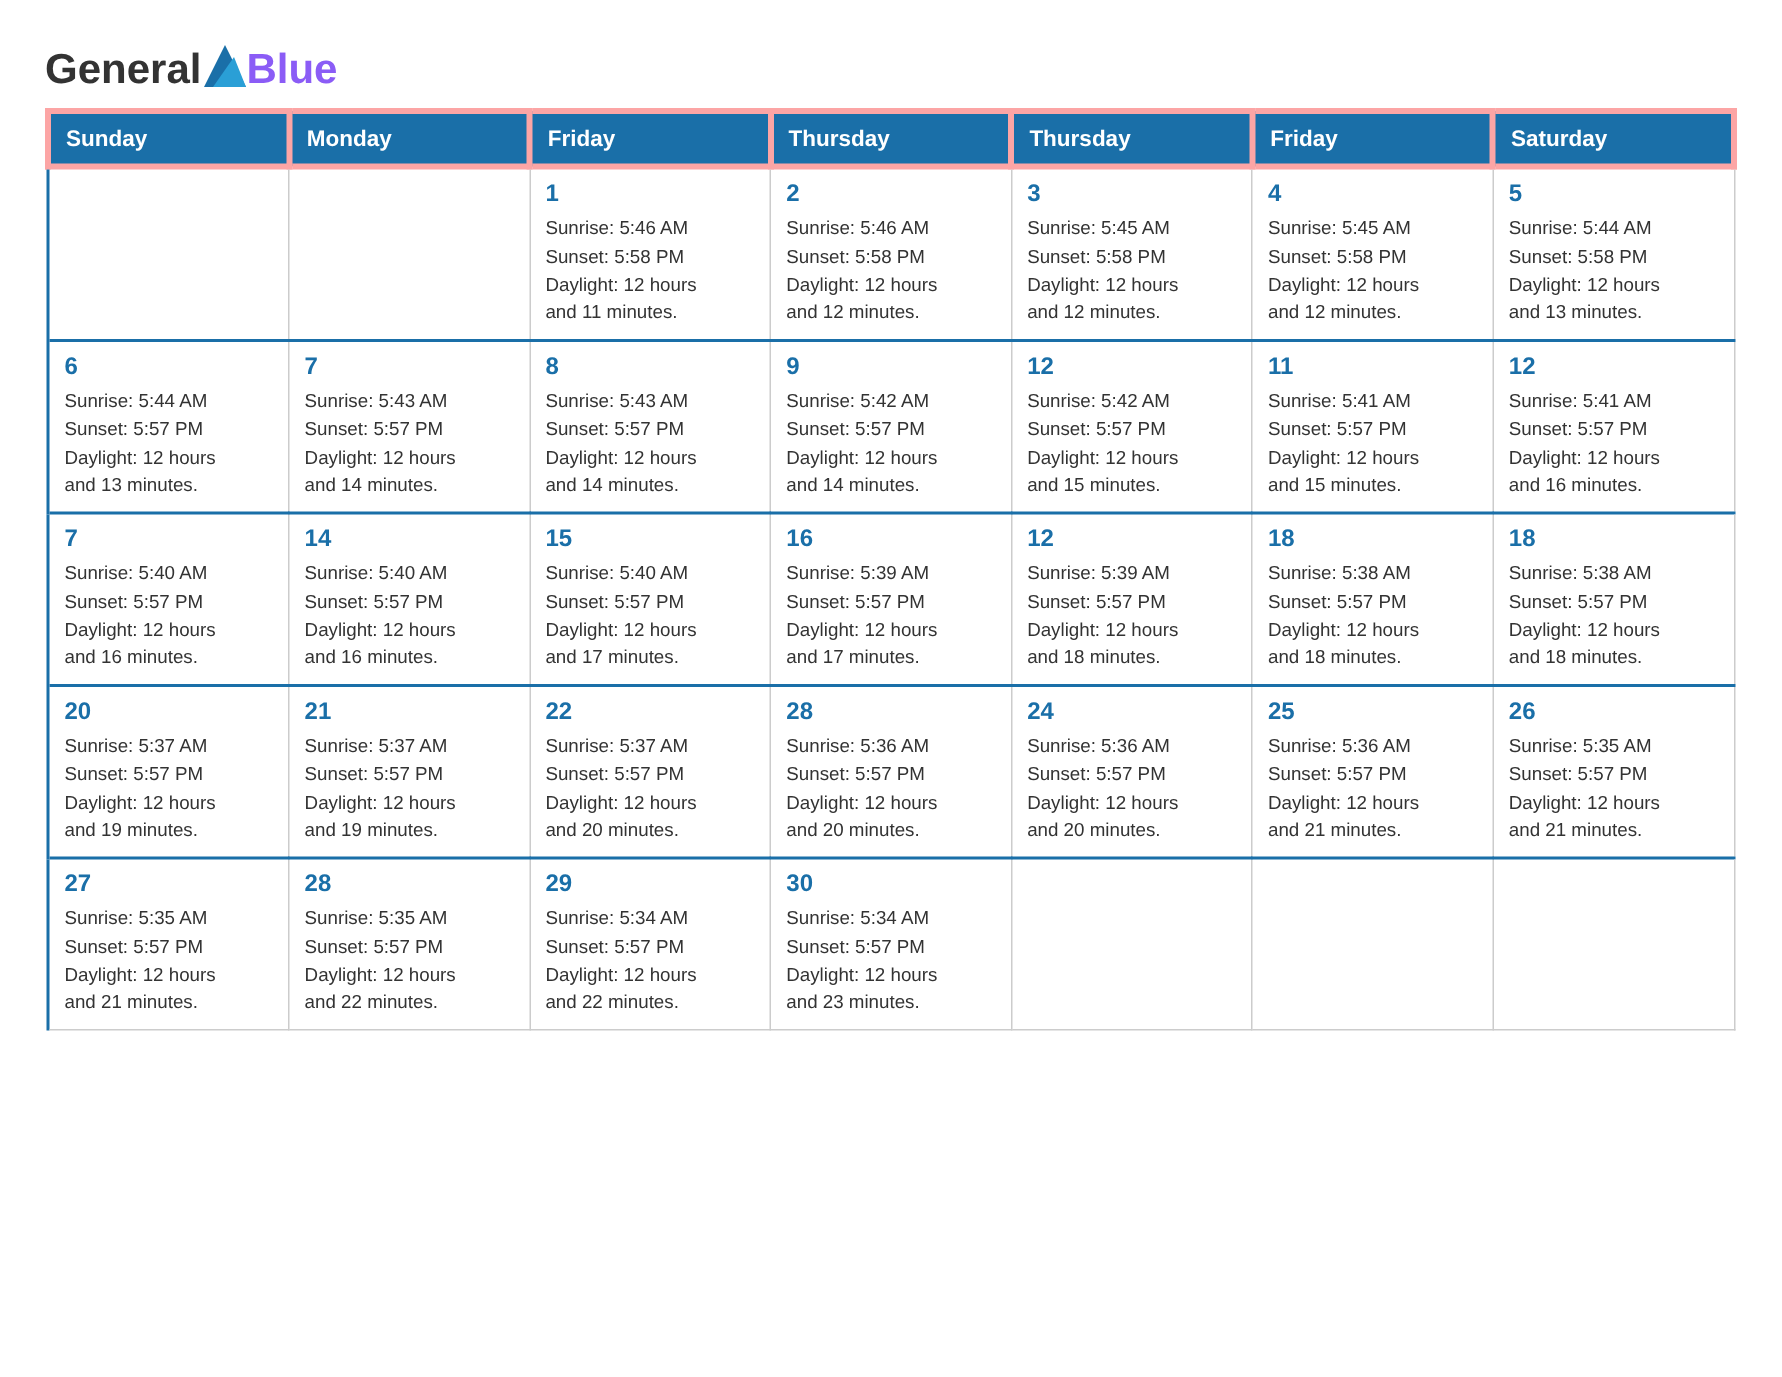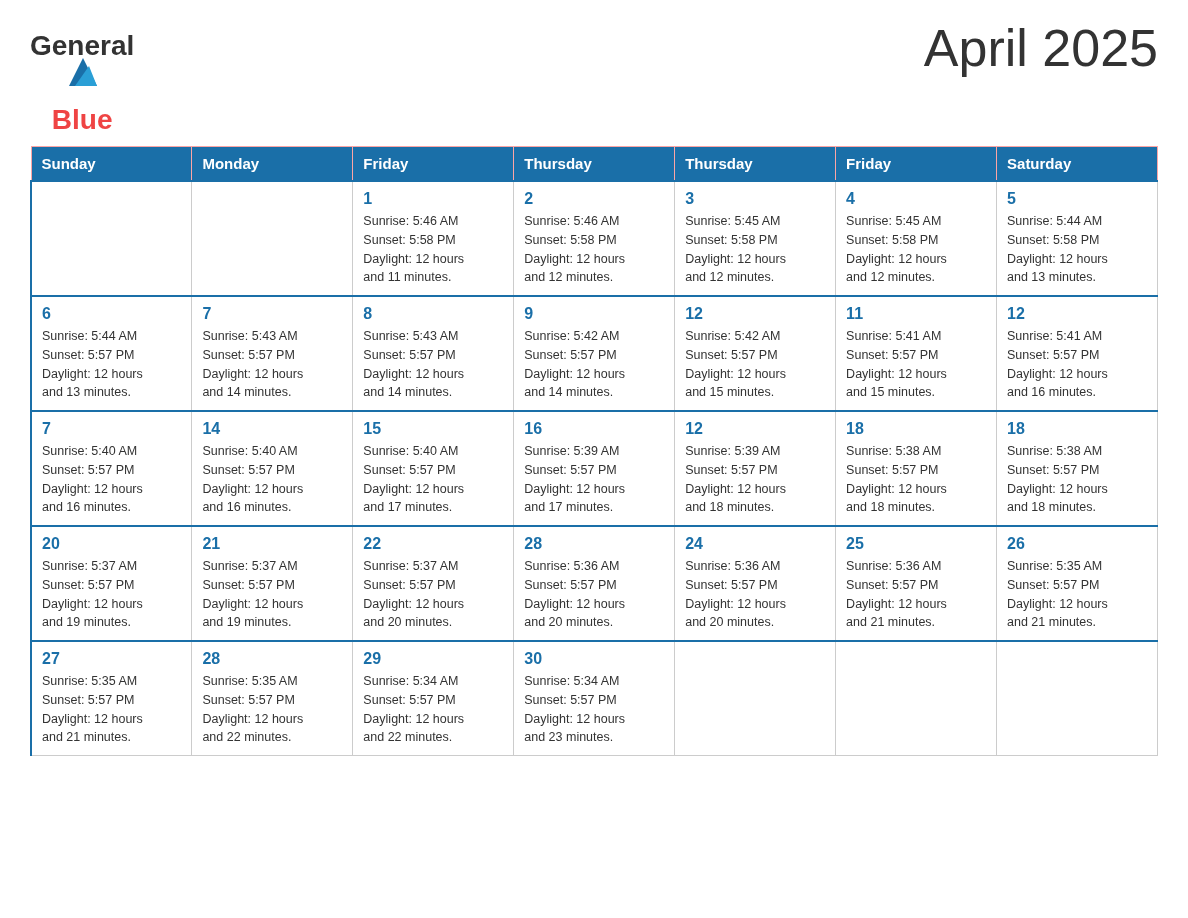--- a/index.html
+++ b/index.html
@@ -14,31 +14,30 @@
     .header-area {
       display: flex;
       justify-content: space-between;
       align-items: flex-start;
       margin-bottom: 10px;
     }
     .logo {
       display: flex;
       align-items: center;
       margin-top: 10px;
-      flex-direction: column;
     }
     .logo-text-general {
       font-size: 28px;
       font-weight: bold;
       color: #333;
     }
     .logo-text-blue {
       font-size: 28px;
       font-weight: bold;
-      color: #ef4444;
+      color: #8b5cf6;
     }
     .logo-icon {
       width: 28px;
       height: 28px;
       margin-left: 2px;
       margin-top: -4px;
     }
     .title-area {
       text-align: right;
     }
@@ -59,21 +58,21 @@
       margin-top: 10px;
       table-layout: fixed;
     }
     .calendar-table thead tr th {
       background-color: #1a6fa8;
       color: #fff;
       padding: 8px 10px;
       font-size: 15px;
       font-weight: bold;
       text-align: left;
-      border: 1px solid #fca5a5;
+      border: 4px solid #fca5a5;
     }
     .calendar-table tbody tr td {
       vertical-align: top;
       padding: 8px 10px;
       border: 1px solid #ccc;
       font-size: 13px;
       color: #333;
       height: 105px;
     }
     .day-number {
@@ -110,21 +109,20 @@
   <div class="logo">
     <span class="logo-text-general">General</span>
     <svg class="logo-icon" viewBox="0 0 28 28" xmlns="http://www.w3.org/2000/svg">
       <polygon points="0,28 14,0 28,28" fill="#1a6fa8"></polygon>
       <polygon points="6,28 20,8 28,28" fill="#2a9fd6"></polygon>
     </svg>
     <br>
     <span class="logo-text-blue">Blue</span>
   </div>
   <div class="title-area">
-    <div class="month-title">April 2025</div>
   </div>
 </div>
 
 <table class="calendar-table">
   <thead>
     <tr>
     <th>Sunday</th>
         <th>Monday</th>
         <th>Friday</th>
         <th>Thursday</th>

